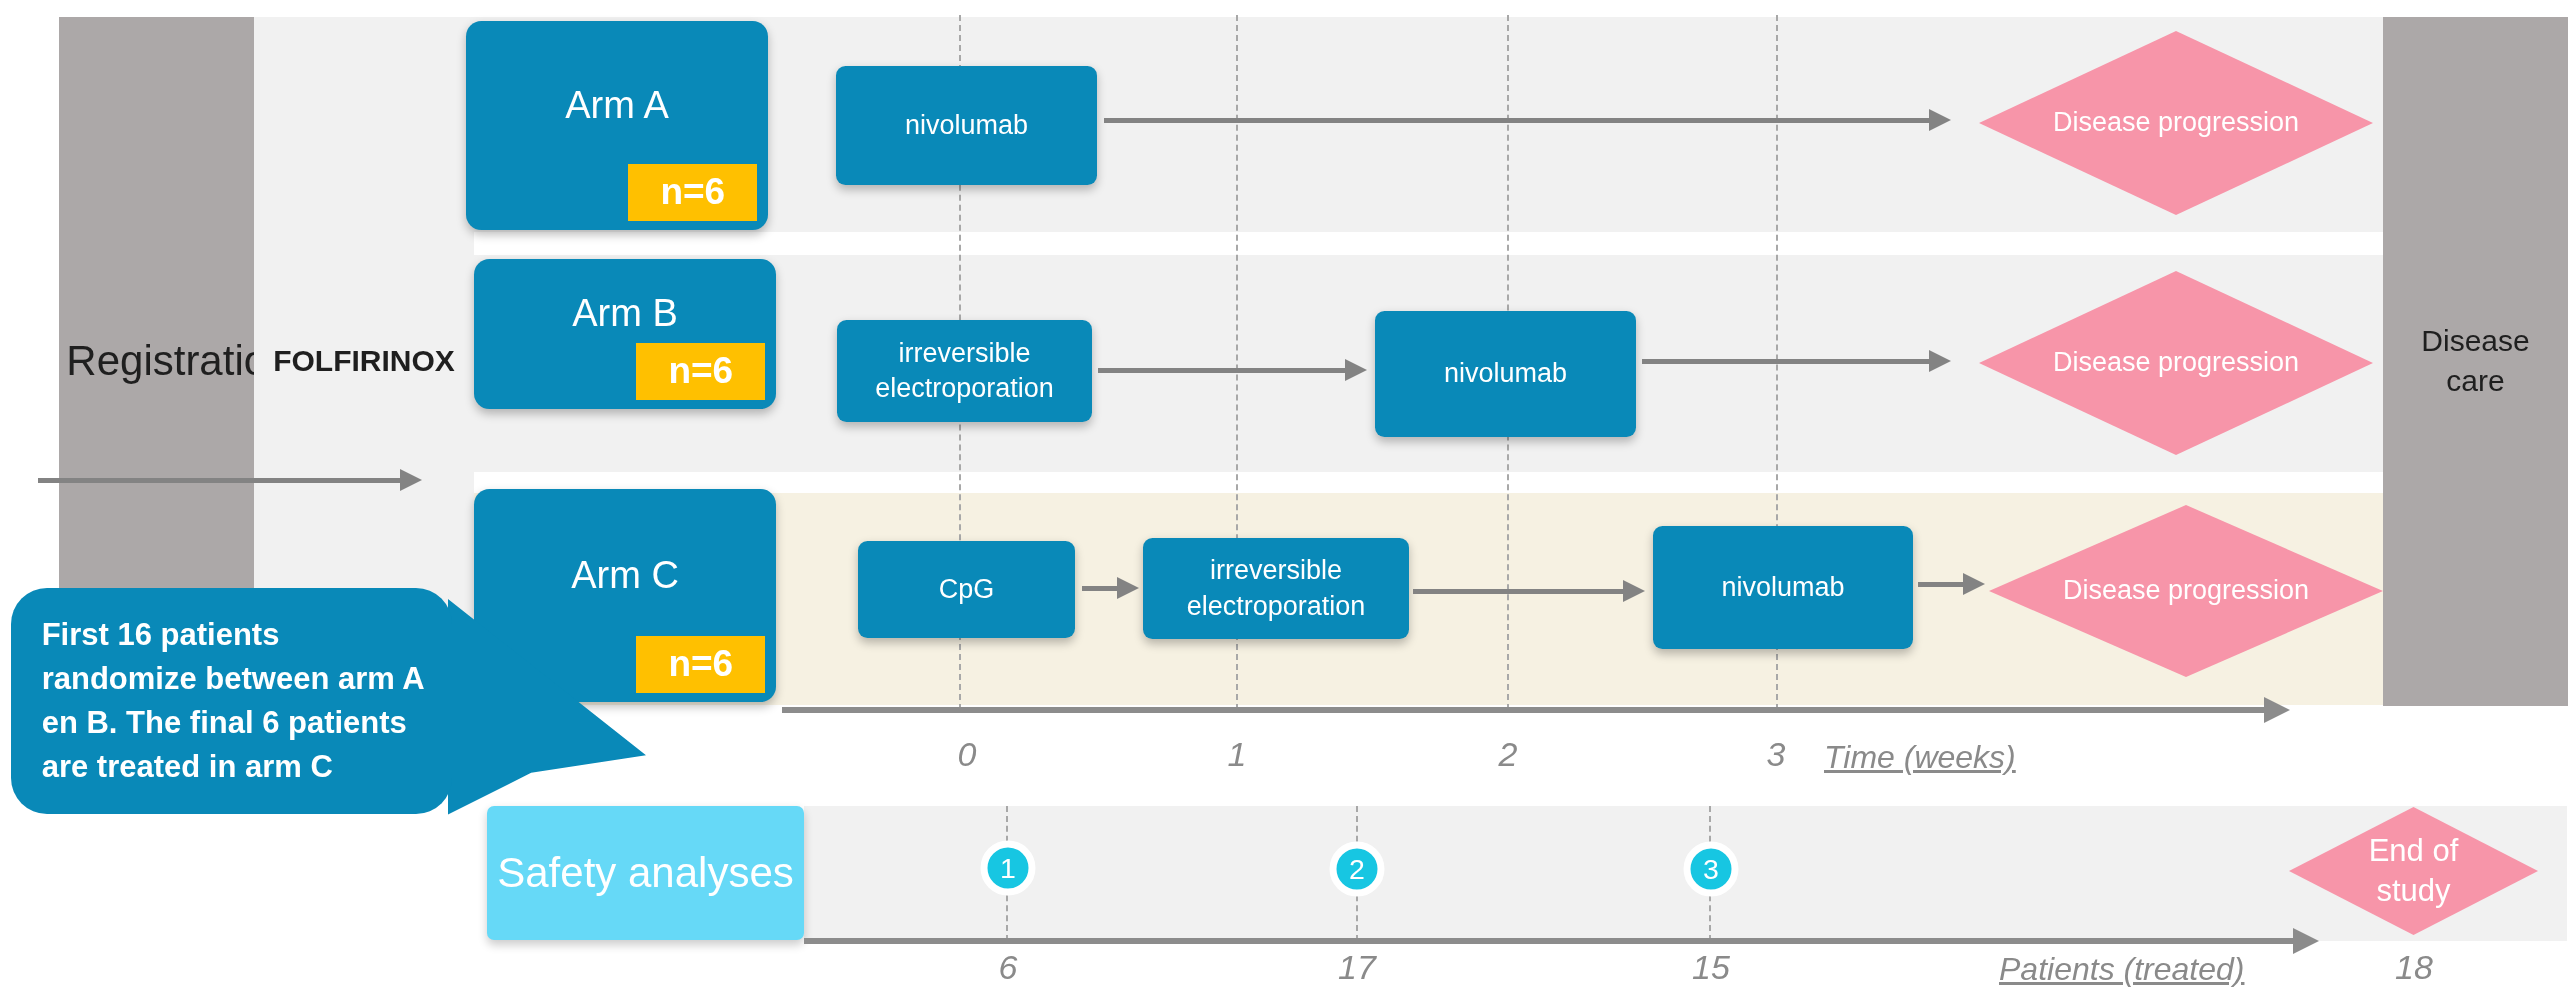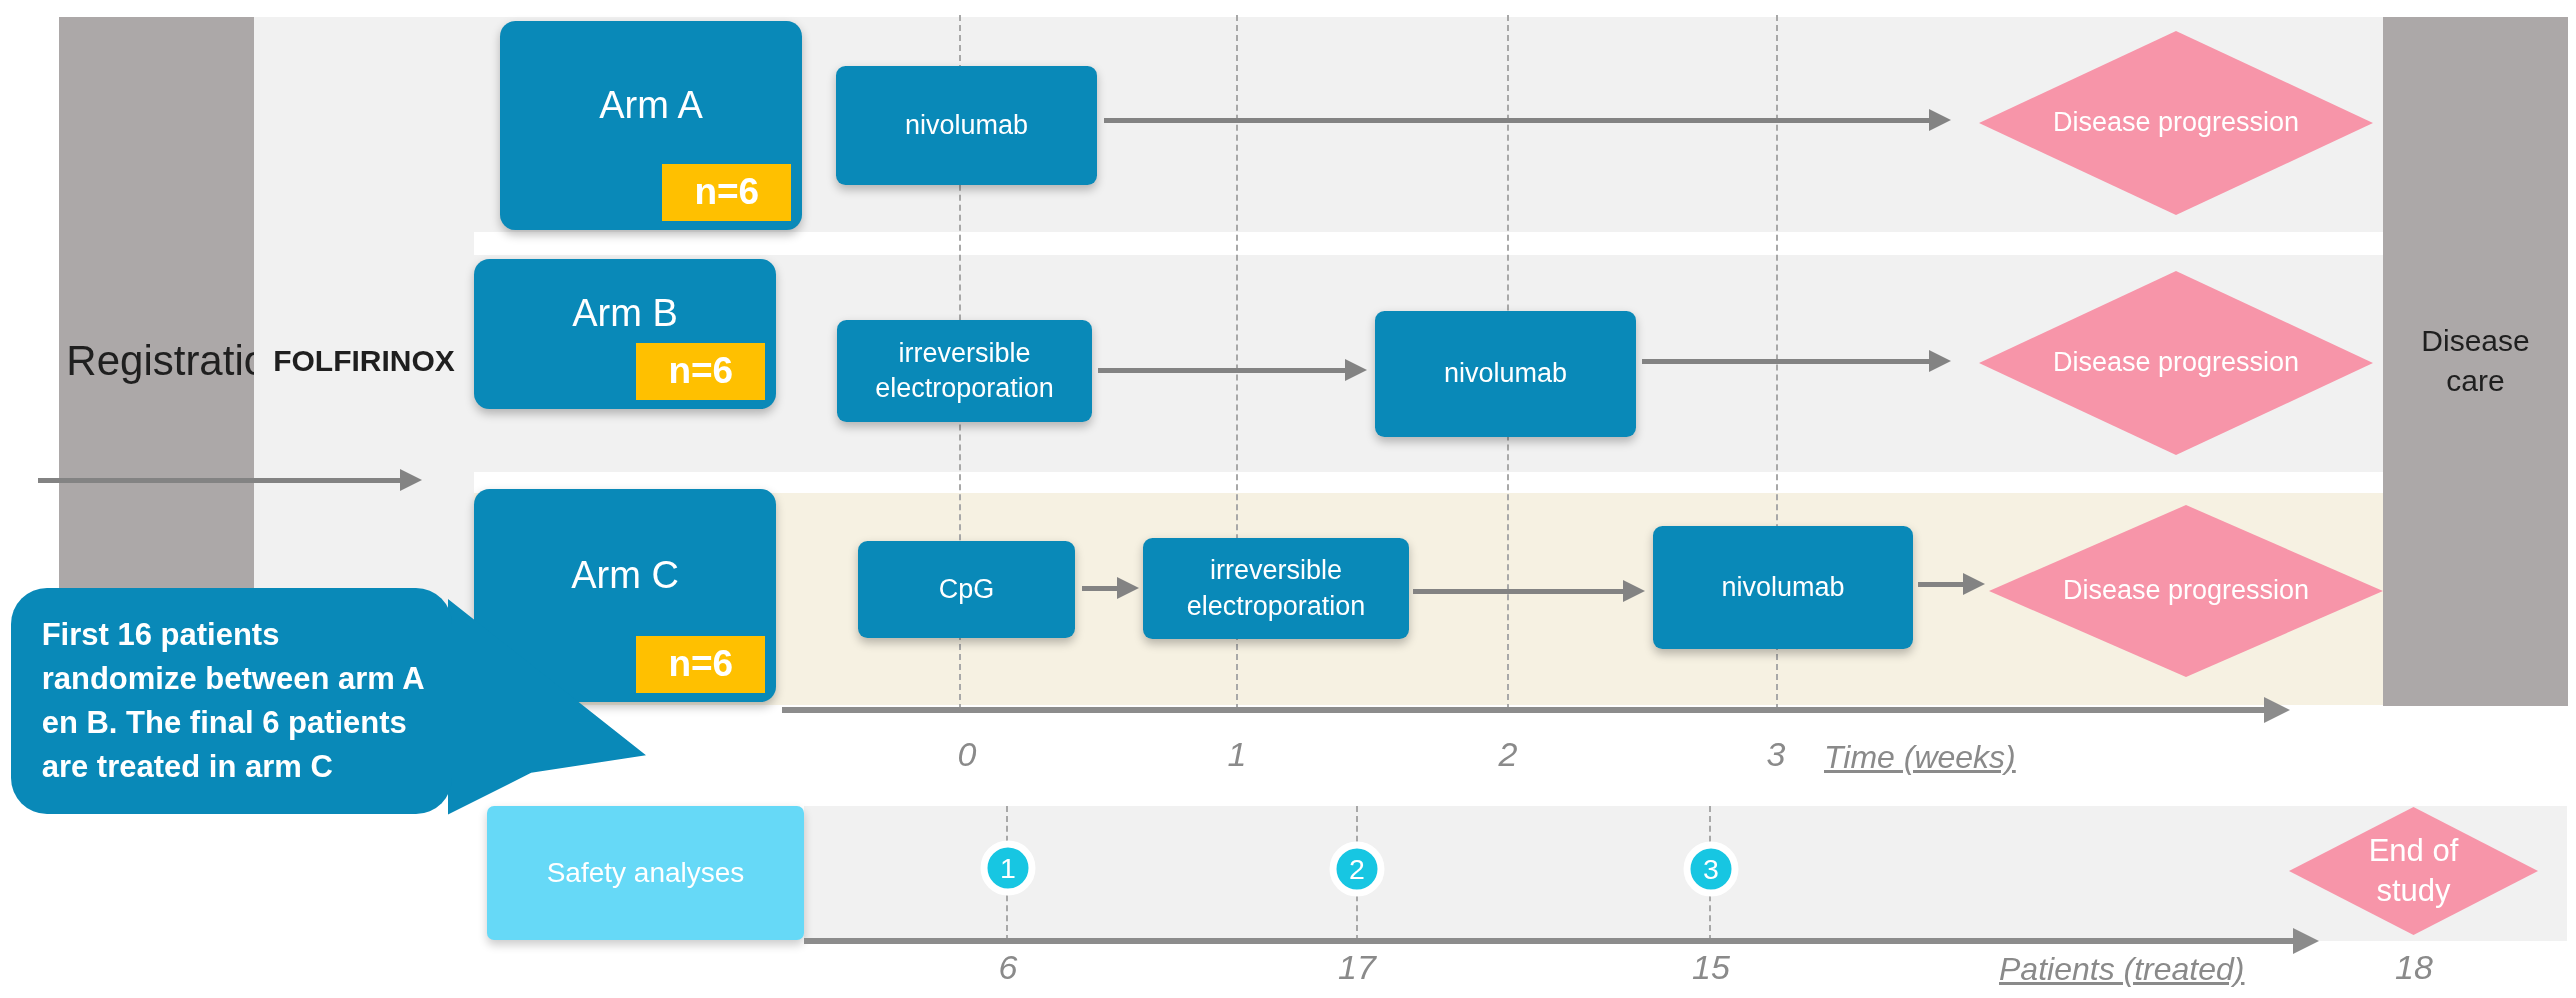--- a/index.html
+++ b/index.html
@@ -61,21 +61,21 @@
 
   
   .bubble{left:10.7px;top:588px;width:441px;height:226px;background:#0989b8;border-radius:36px;
           color:#fff;font-size:31px;font-weight:700;line-height:1.42;box-sizing:border-box;
           padding:25px 25px 0 31px;}
   .bubble-tail{left:448px;top:599px;width:198px;height:220px;background:#0989b8;
                clip-path:polygon(0 0,100% 71%,42% 79%,0 98%);}
 
   
   .safety-box{left:487px;top:806px;width:317px;height:134px;background:#66d9f7;border-radius:7.1px;
-              display:flex;align-items:center;justify-content:center;color:#fff;font-size:28px;font-weight:500;
+              display:flex;align-items:center;justify-content:center;color:#fff;font-size:42px;font-weight:500;
               box-shadow:0 4.1px 9.5px rgba(0,0,0,0.2);}
   .marker{width:41px;height:41px;background:#17c6e2;border:7.1px solid #ffffff;border-radius:50%;
           display:flex;align-items:center;justify-content:center;color:#fff;font-size:28.5px;font-weight:500;
           transform:translate(-50%,-50%);}
 </style>
 </head>
 <body>
 
 <div class="canvas">
 
@@ -90,21 +90,21 @@
   <div class="abs vdash week-dash" style="left:1776px;"></div>
 
   <div class="abs graybox reg-box">
     <span>Registration</span>
   </div>
   <div class="abs folf-col">
     <span>FOLFIRINOX</span>
   </div>
   <div class="abs arrow" style="left:38px;top:478px;width:364px;"></div>
 
-  <div class="abs bluebox armbox" style="left:500px;top:21px;height:209px;">
+  <div class="abs bluebox armbox" style="left:466px;top:21px;height:209px;">
     <span class="arm-label">Arm A</span>
     <span class="badge">n=6</span>
   </div>
   <div class="abs bluebox tbox" style="left:836px;top:66px;width:261px;height:119px;">
     <span>nivolumab</span>
   </div>
   <div class="abs arrow" style="left:1104px;top:118px;width:827px;"></div>
   <div class="abs diamond dp" style="left:1979px;top:31px;width:394px;height:184px;">
     <span class="inner">Disease progression</span>
   </div>

